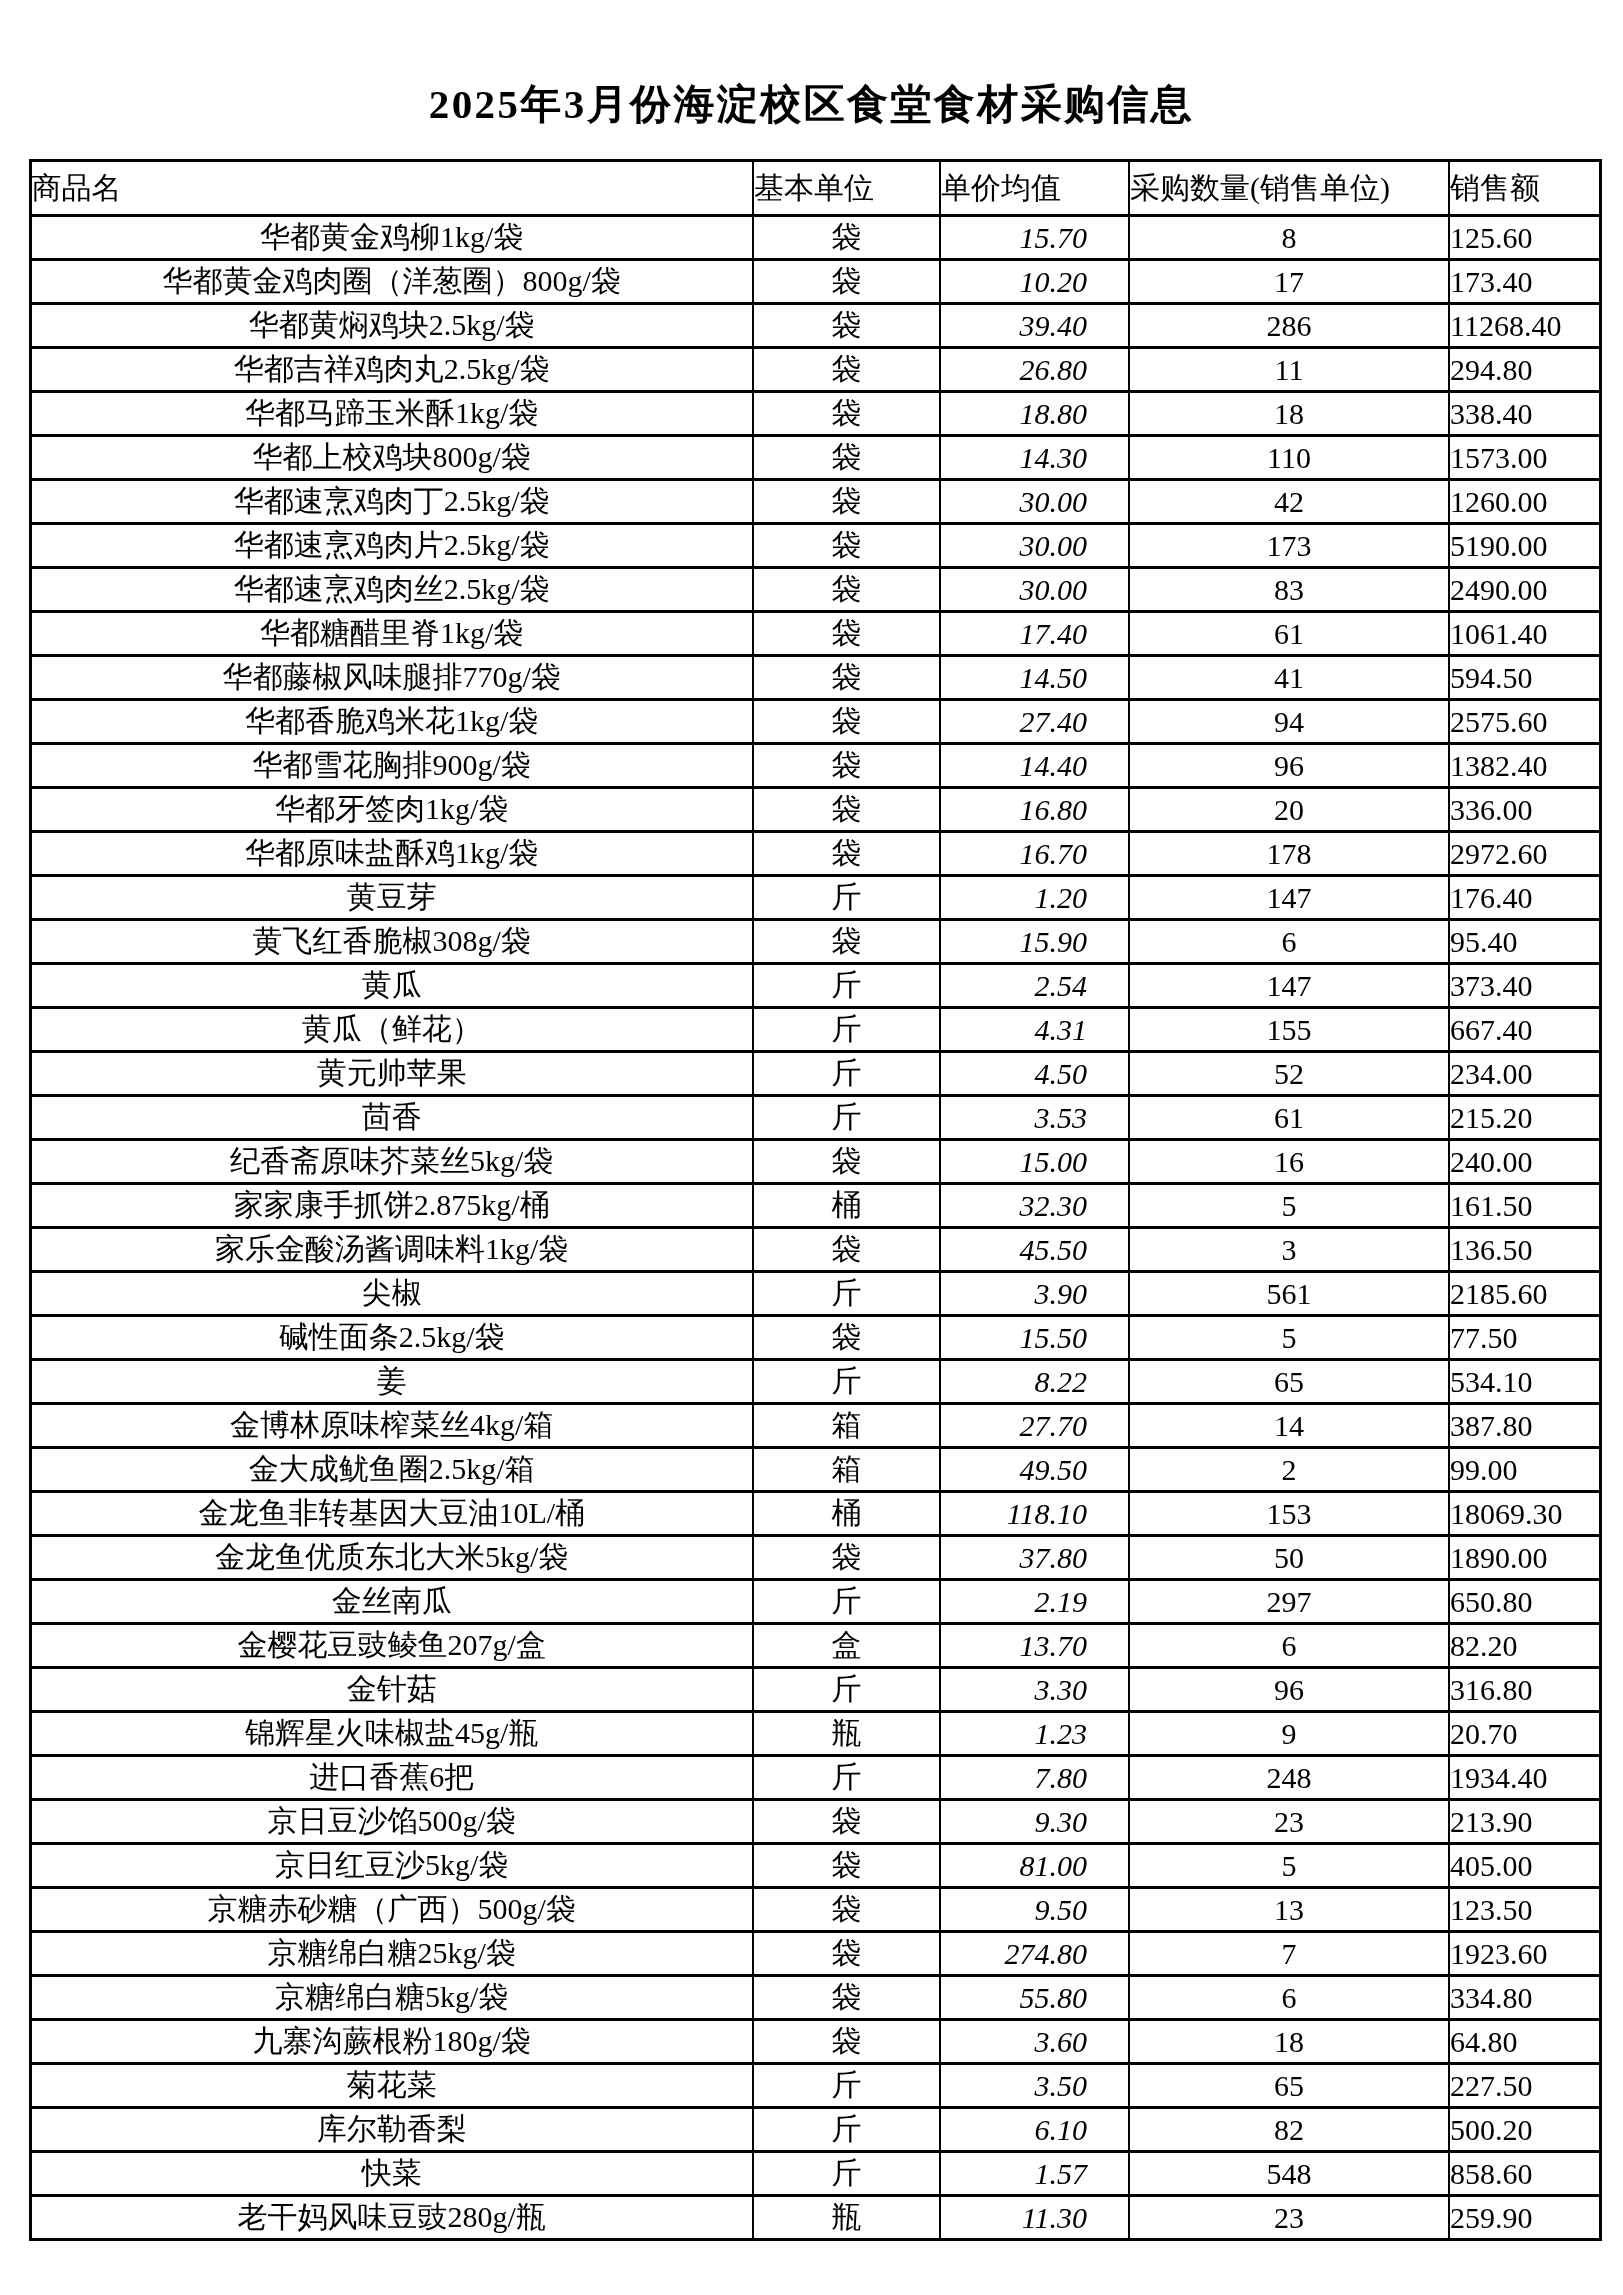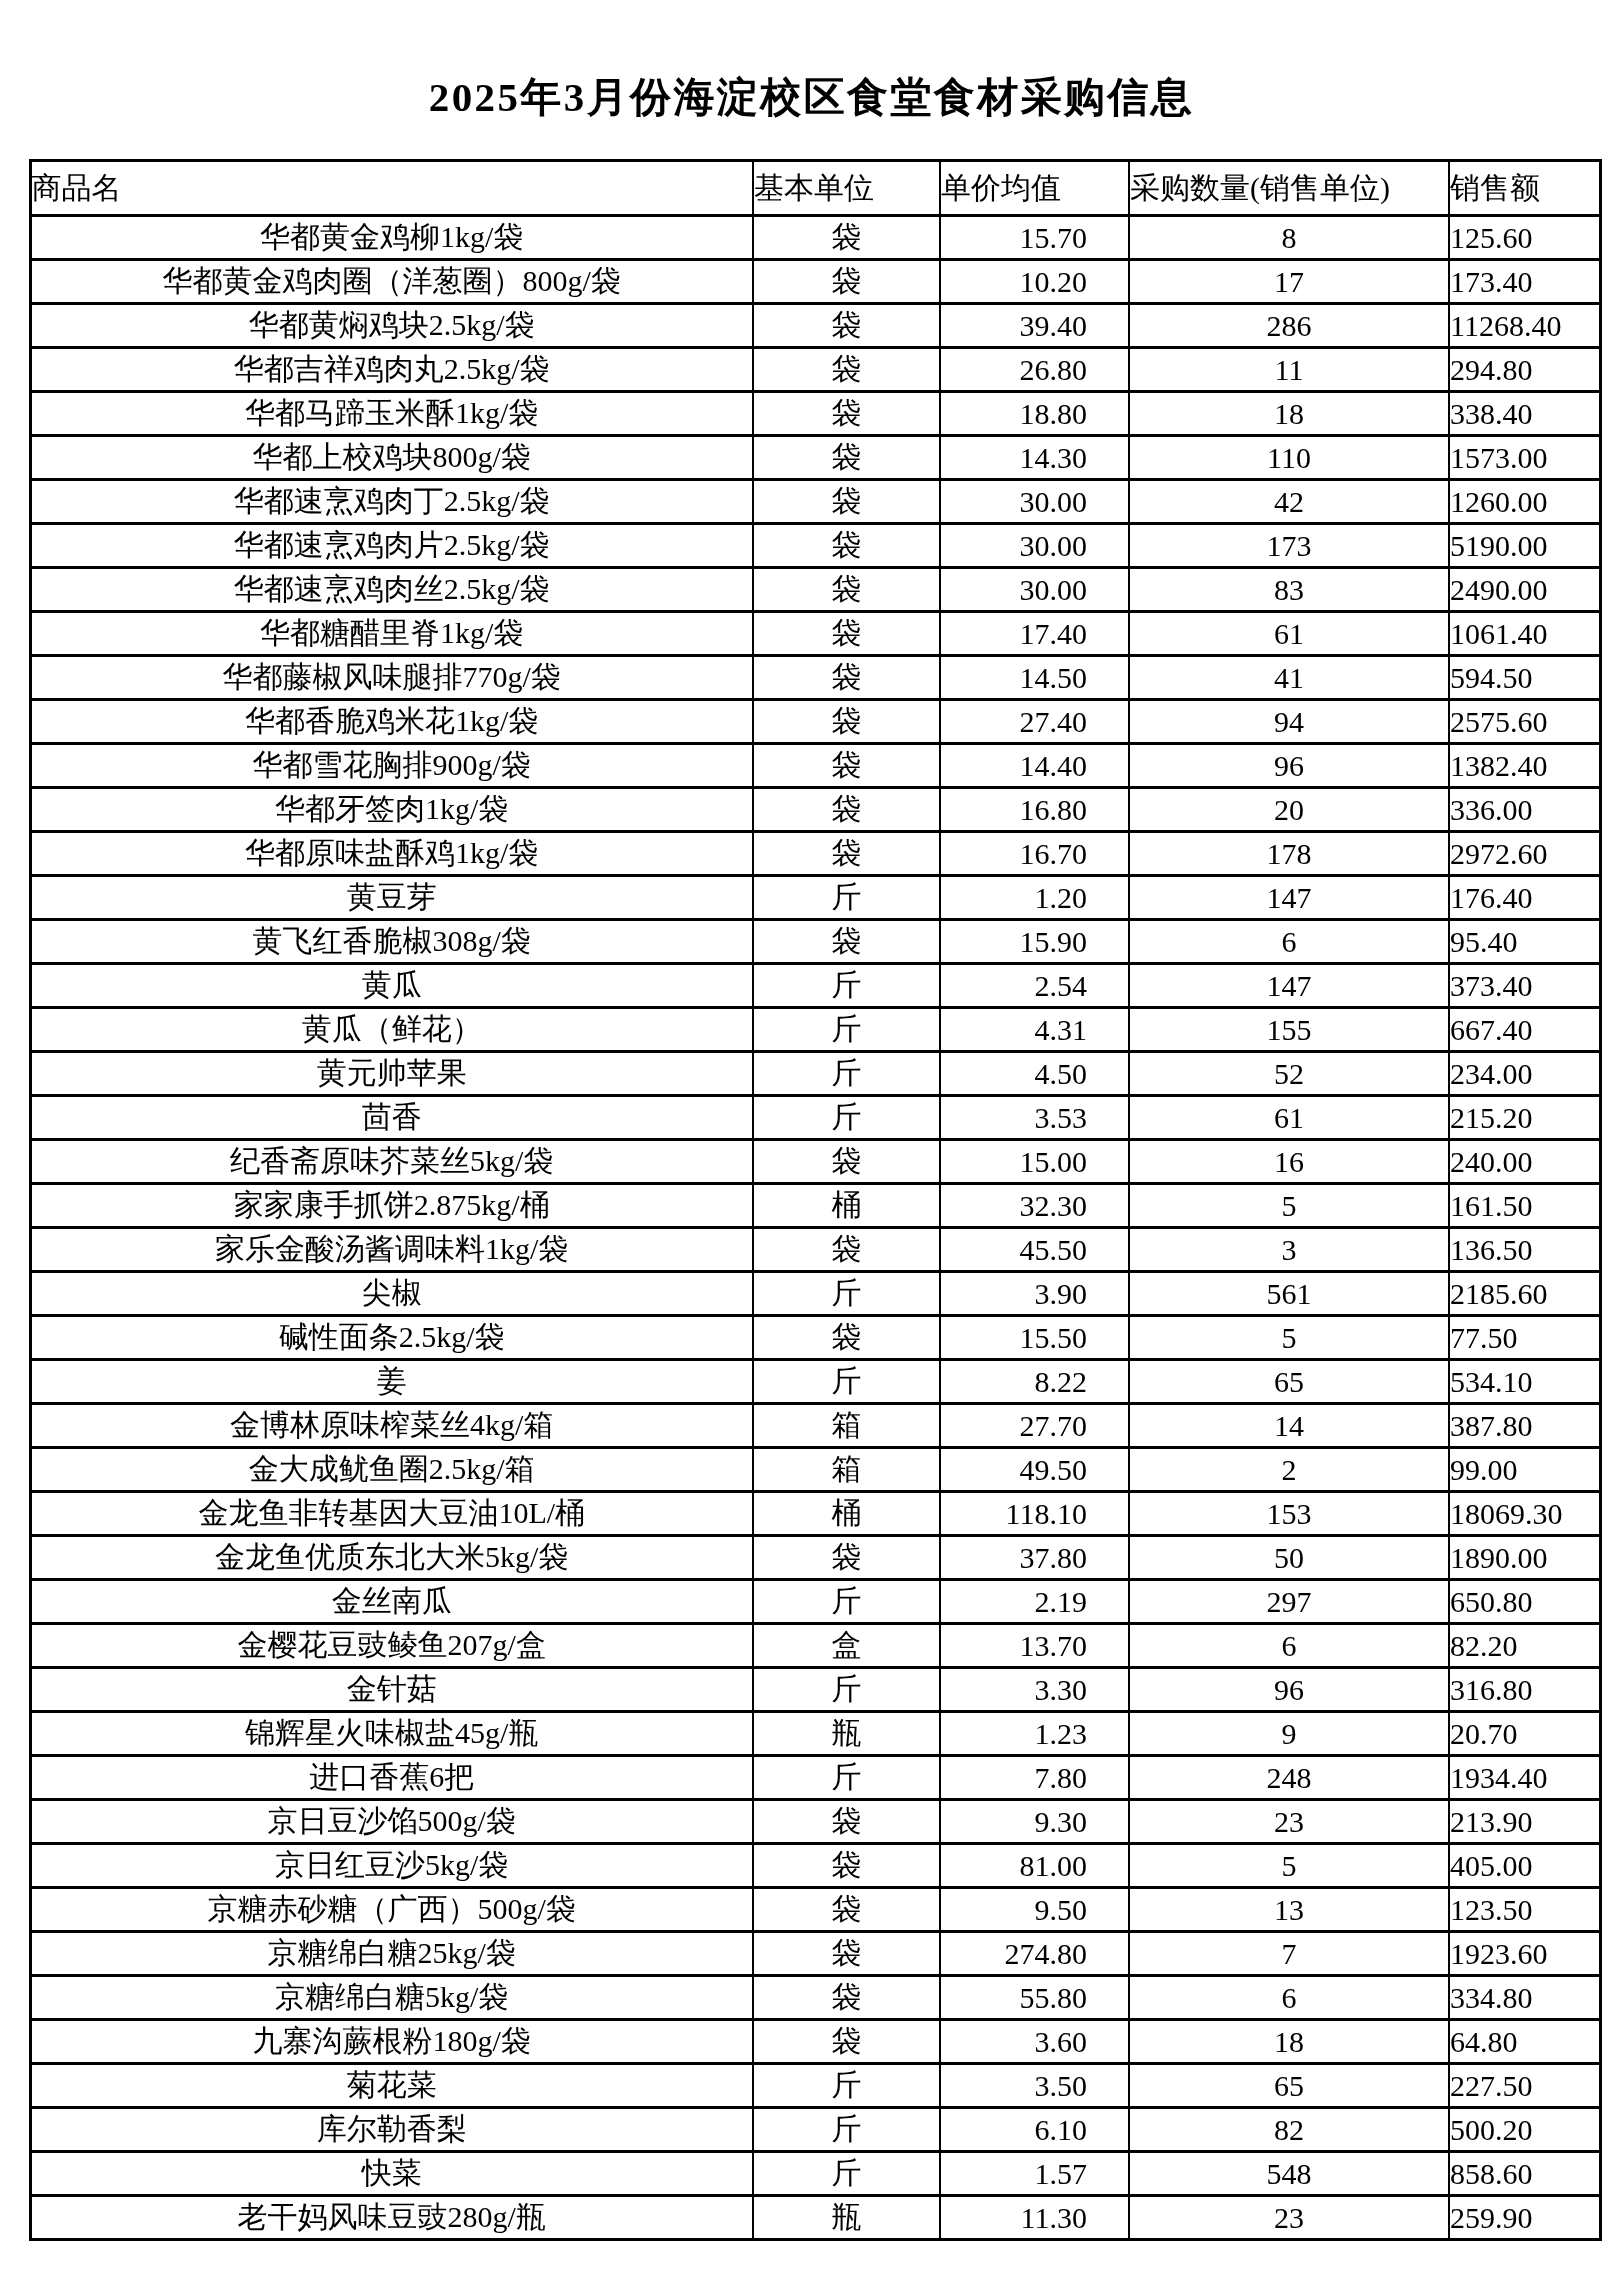--- a/index.html
+++ b/index.html
@@ -15,21 +15,21 @@
     color: #000000;
   }
   .page {
     position: absolute;
     inset: 0;
     background: #ffffff;
     overflow: hidden;
   }
   .title {
     position: absolute;
-    top: 70px;
+    top: 77px;
     left: 0;
     width: 100%;
     margin: 0;
     text-align: center;
     font-size: 41px;
     font-weight: bold;
     letter-spacing: 2.4px;
     white-space: nowrap;
   }
   table.purchase-table {
@@ -57,21 +57,21 @@
   .purchase-table th {
     height: 52px;
     text-align: left;
   }
   .purchase-table td {
     height: 36px;
   }
   
   .purchase-table td.c0 { text-align: center; }                       
   .purchase-table td.c1 { text-align: center; }                       
-  .purchase-table td.c2 { text-align: right; padding-right: 41px; }   
+  .purchase-table td.c2 { text-align: right; padding-right: 41px; font-style: italic; }   
   .purchase-table td.c3 { text-align: center; }                       
   .purchase-table td.c4 { text-align: left; padding-right: 16px; }   
 </style>
 </head>
 <body>
 
 <div class="page">
 
   <h1 class="title">2025年3月份海淀校区食堂食材采购信息</h1>
 

